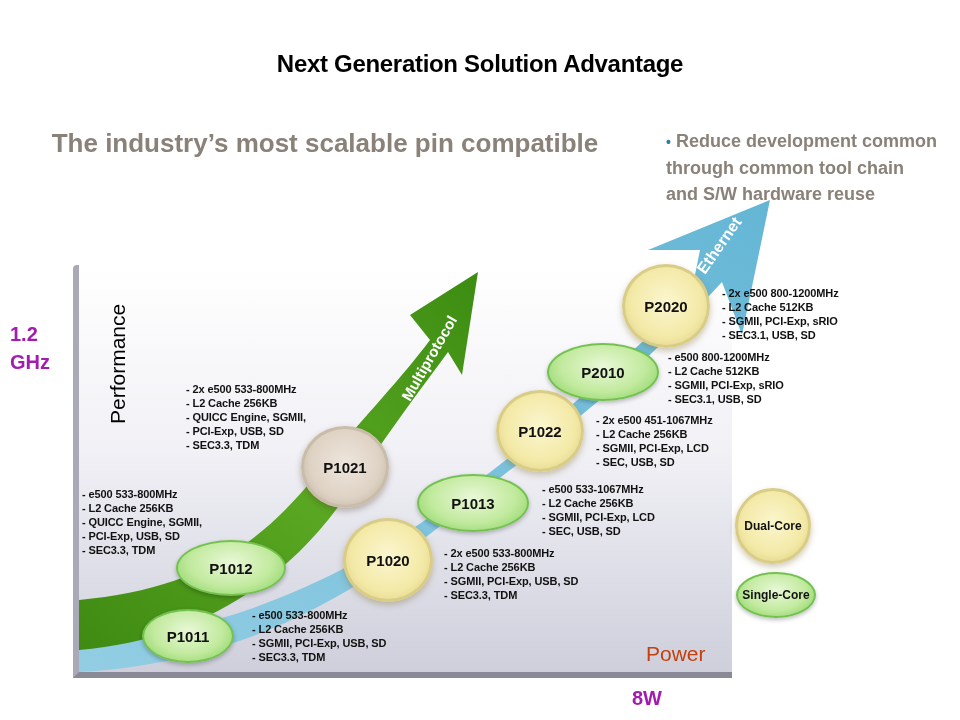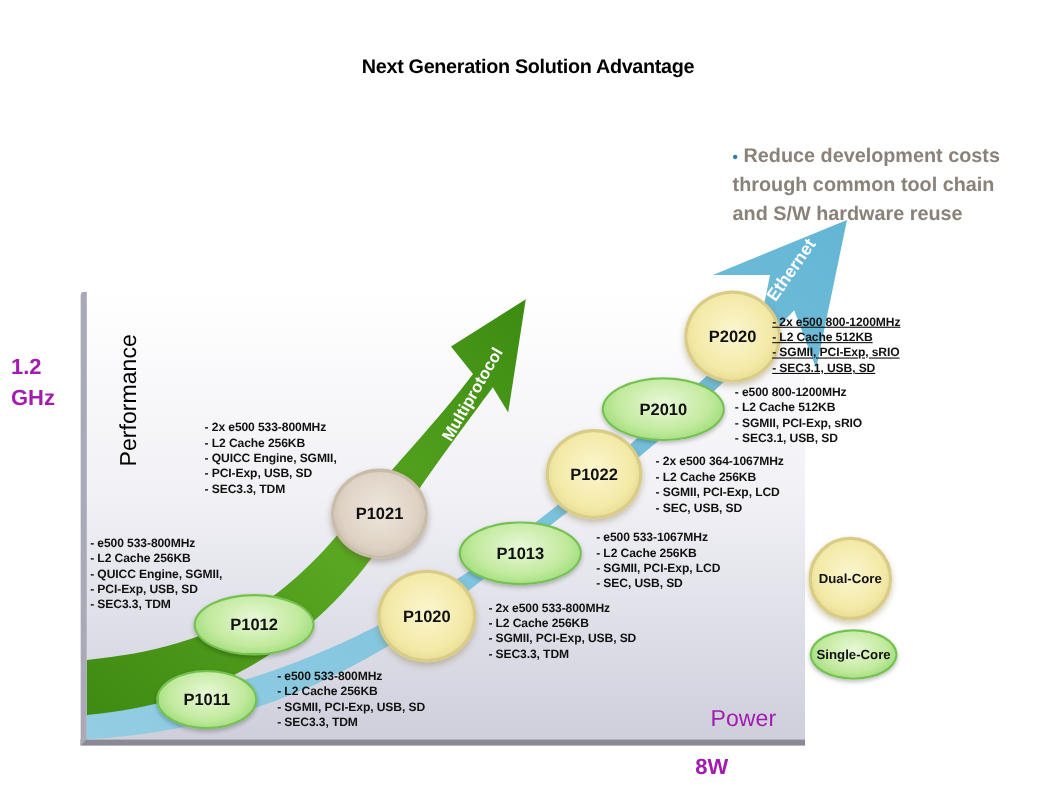--- a/index.html
+++ b/index.html
@@ -4,21 +4,21 @@
 <style>
   html, body { margin:0; padding:0; }
   body {
     width:960px; height:720px; position:relative; overflow:hidden;
     background:#ffffff;
     font-family:"Liberation Sans", sans-serif;
   }
   .abs { position:absolute; }
   .title {
     left:0; width:960px; top:50px; text-align:center;
-    font-size:18px; font-weight:bold; color:#000; letter-spacing:-0.3px;
+    font-size:24px; font-weight:bold; color:#000; letter-spacing:-0.3px;
   }
   .subtitle {
     left:10px; width:630px; top:126px; text-align:center;
     font-size:26px; font-weight:bold; color:#8a8178; line-height:34px;
   }
   .bullet-text {
     left:666px; top:128px; width:300px;
     font-size:18px; font-weight:bold; color:#8a8178; line-height:26px;
   }
   .bullet-dot { color:#2f7fa8; font-size:14px; }
@@ -30,21 +30,21 @@
     background:linear-gradient(180deg,#ffffff 0%,#f1f1f6 45%,#cfcfdc 100%);
     border-left:6px solid #a9a9b8;
     border-bottom:6px solid #8a8a96;
     box-sizing:border-box;
     border-top-left-radius:4px;
   }
   .perf-label {
     left:58px; top:352px; font-size:21px; color:#000;
     transform:rotate(-90deg); transform-origin:center; width:120px; text-align:center;
   }
-  .power-label { left:646px; top:642px; font-size:21px; color:#a21caf; }
+  .power-label { left:646px; top:642px; font-size:21px; color:#c2410c; }
   svg.arrows { position:absolute; left:0; top:0; }
   .chip {
     position:absolute; display:flex; align-items:center; justify-content:center;
     font-weight:bold; color:#111; font-size:15px;
     border-radius:50%;
     box-sizing:border-box;
   }
   .chip.single {
     background:radial-gradient(ellipse at 50% 40%,#e9f8d8 0%,#c2ea9e 55%,#7fcf5a 100%);
     border:2px solid #74c150;
@@ -65,23 +65,24 @@
     position:absolute; font-size:11px; font-weight:bold; color:#111;
     line-height:14px; white-space:pre; letter-spacing:-0.1px;
   }
   .legend-chip { font-size:12px; }
 </style>
 </head>
 <body>
 
 <div class="abs title">Next Generation Solution Advantage</div>
 <div class="abs subtitle">
+  <div>The industry’s most scalable pin compatible</div>
 </div>
 <div class="abs bullet-text">
-  <div><span class="bullet-dot">•</span> <span>Reduce development costs</span></div>
+  <div><span class="bullet-dot">•</span> <span>Reduce development common</span></div>
   <div>through common tool chain</div>
   <div>and S/W hardware reuse</div>
 </div>
 
 <div class="abs axis-val" style="left:10px; top:320px;">
   <div>1.2</div>
   <div>GHz</div>
 </div>
 <div class="abs axis-val" style="left:632px; top:684px;">8W</div>
 
@@ -135,30 +136,30 @@
 <div class="specs" style="left:186px; top:382px;"><div>- 2x e500 533-800MHz</div><div>- L2 Cache 256KB</div><div>- QUICC Engine, SGMII,</div><div>- PCI-Exp, USB, SD</div><div>- SEC3.3, TDM</div></div>
 
 <div class="chip single" style="left:417px; top:474px; width:112px; height:58px;">
     <span>P1013</span>
   </div>
 <div class="specs" style="left:542px; top:482px;"><div>- e500 533-1067MHz</div><div>- L2 Cache 256KB</div><div>- SGMII, PCI-Exp, LCD</div><div>- SEC, USB, SD</div></div>
 
 <div class="chip dual" style="left:496px; top:390px; width:88px; height:82px;">
     <span>P1022</span>
   </div>
-<div class="specs" style="left:596px; top:413px;"><div>- 2x e500 364-1067MHz</div><div>- L2 Cache 256KB</div><div>- SGMII, PCI-Exp, LCD</div><div>- SEC, USB, SD</div></div>
+<div class="specs" style="left:596px; top:413px;"><div>- 2x e500 451-1067MHz</div><div>- L2 Cache 256KB</div><div>- SGMII, PCI-Exp, LCD</div><div>- SEC, USB, SD</div></div>
 
 <div class="chip single" style="left:547px; top:343px; width:112px; height:58px;">
     <span>P2010</span>
   </div>
 <div class="specs" style="left:668px; top:350px;"><div>- e500 800-1200MHz</div><div>- L2 Cache 512KB</div><div>- SGMII, PCI-Exp, sRIO</div><div>- SEC3.1, USB, SD</div></div>
 
 <div class="chip dual" style="left:622px; top:264px; width:88px; height:84px;">
     <span>P2020</span>
   </div>
-<div class="specs" style="left:702px; top:286px;text-decoration:underline;"><div>- 2x e500 800-1200MHz</div><div>- L2 Cache 512KB</div><div>- SGMII, PCI-Exp, sRIO</div><div>- SEC3.1, USB, SD</div></div>
+<div class="specs" style="left:722px; top:286px;"><div>- 2x e500 800-1200MHz</div><div>- L2 Cache 512KB</div><div>- SGMII, PCI-Exp, sRIO</div><div>- SEC3.1, USB, SD</div></div>
 
 <div class="chip dual legend-chip" style="left:735px; top:488px; width:76px; height:76px;">
     <span>Dual-Core</span>
   </div>
 <div class="chip single legend-chip" style="left:736px; top:572px; width:80px; height:46px;">
     <span>Single-Core</span>
   </div>
 
 </body></html>

